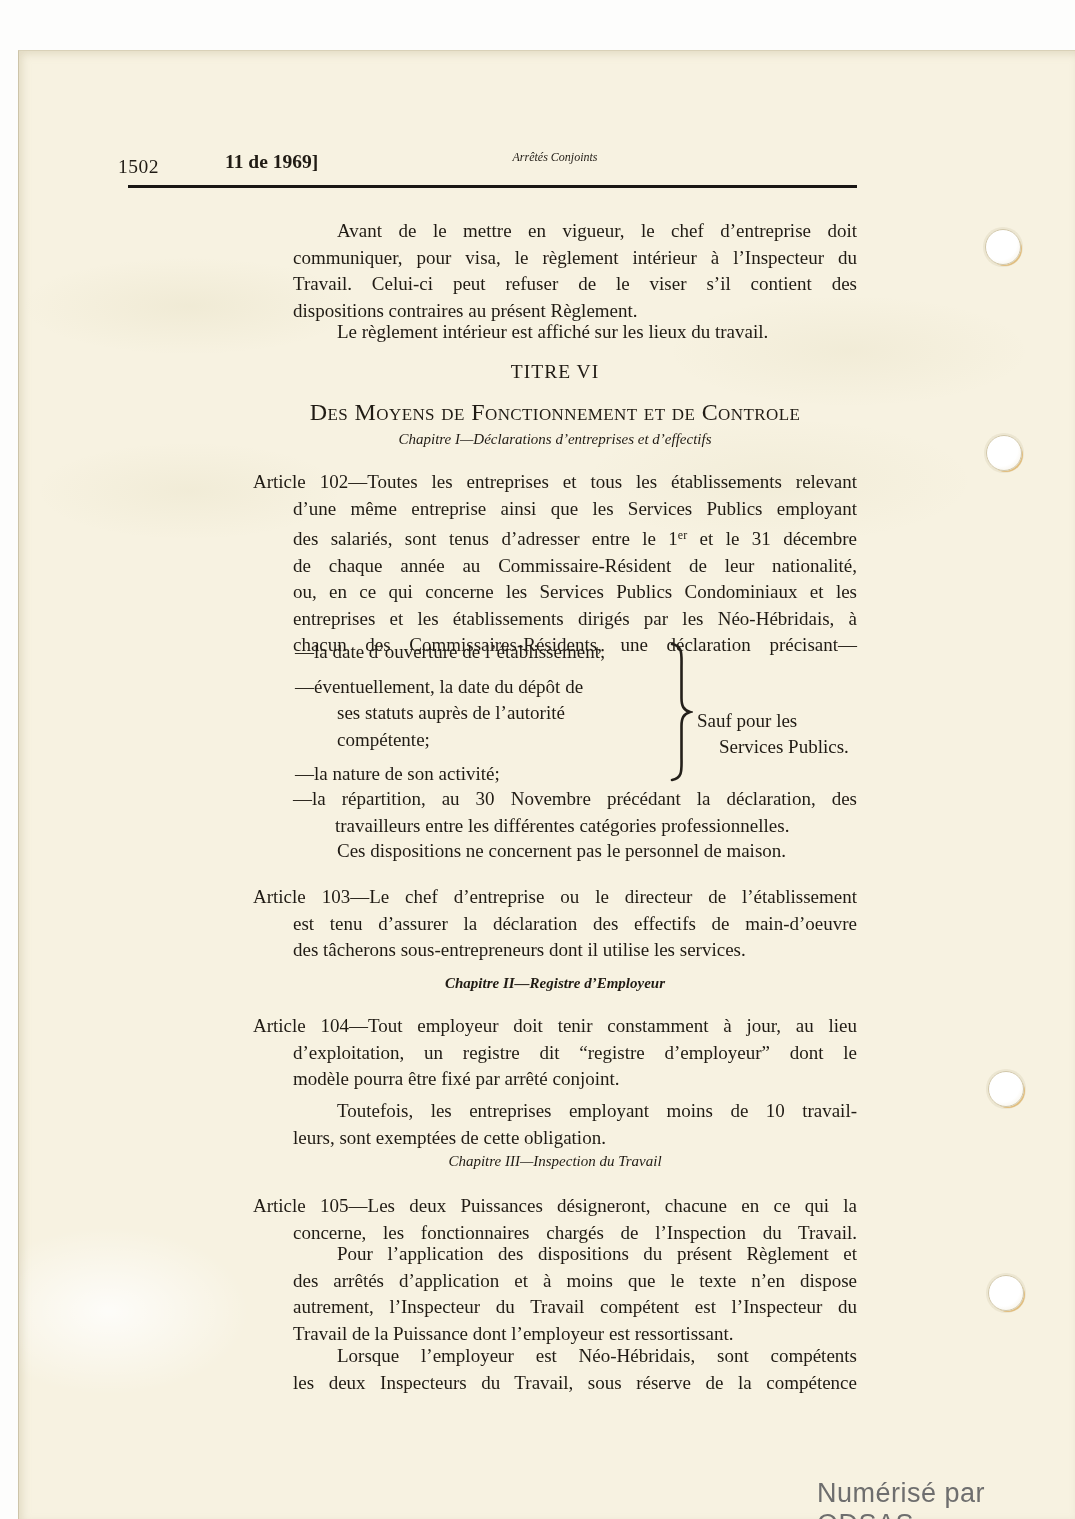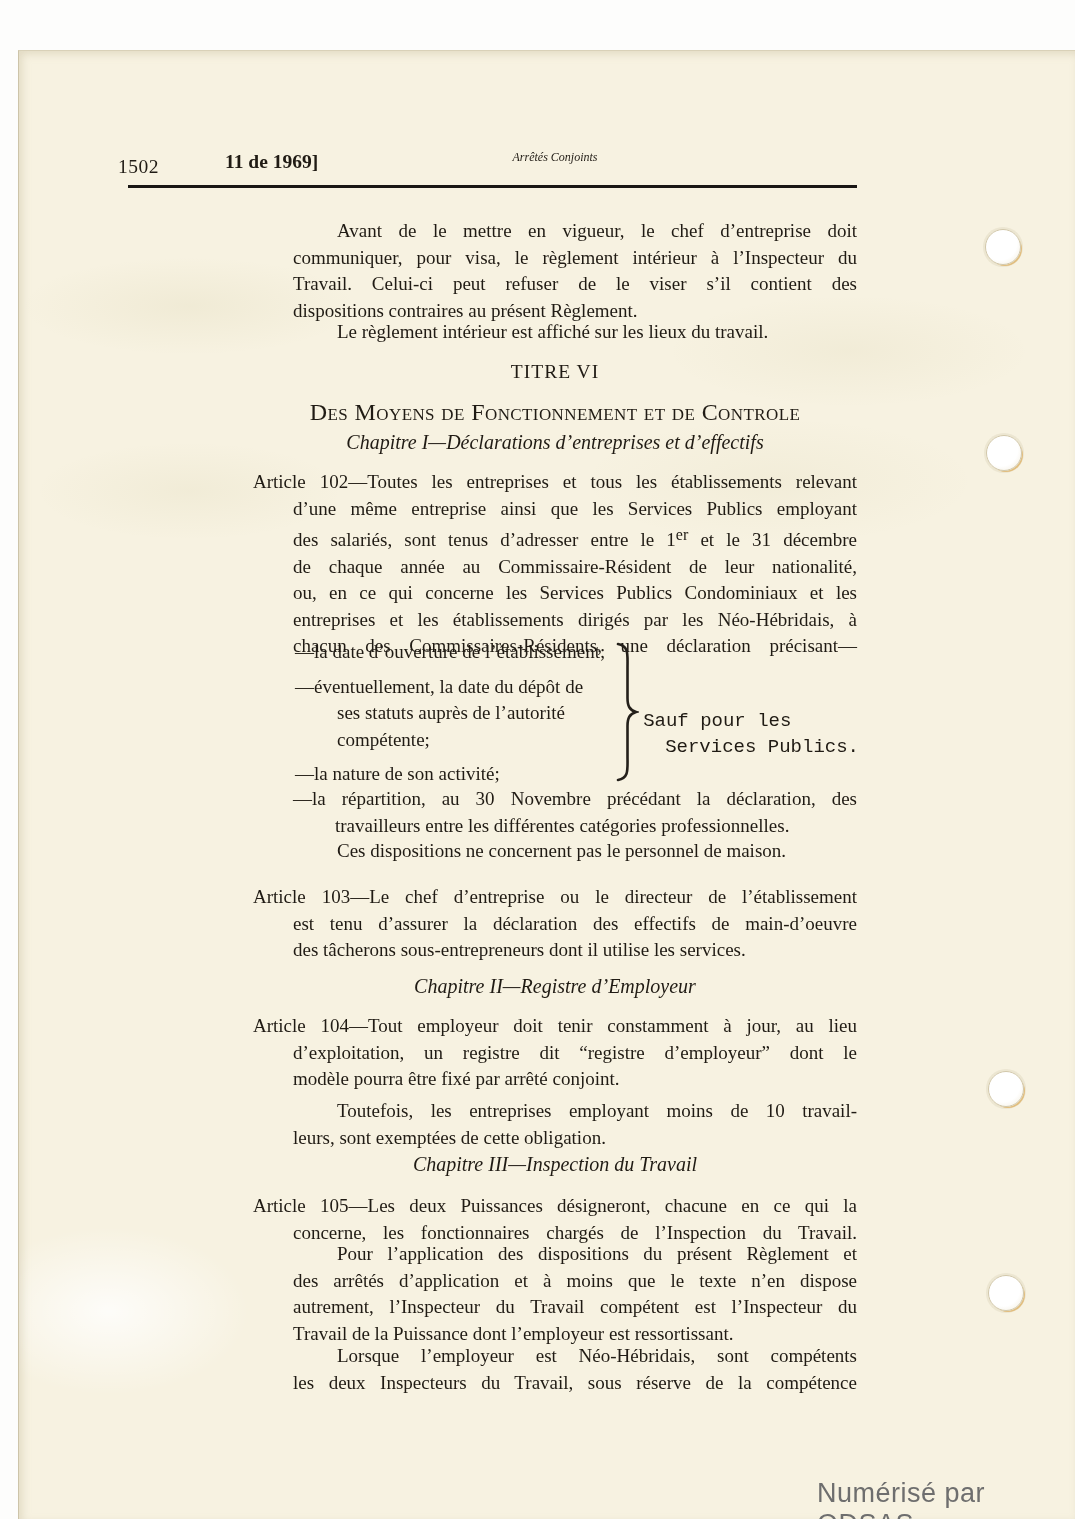--- a/index.html
+++ b/index.html
@@ -31,28 +31,28 @@
   .ind2{margin-left:42px;font-family:Liberation Serif, serif;}
   .body-col{left:293px;width:564px;font-size:19px;}
   .art-col{left:253px;width:604px;font-size:19px;}
   .heading{left:253px;width:604px;text-align:center;}
   .pg-num{left:118px;top:156px;font-size:19.5px;letter-spacing:.5px;}
   .issue{left:225px;top:151px;font-size:19.5px;font-weight:bold;}
   .run-title{top:150px;font-size:12px;font-style:italic;}
   .rule{left:128px;top:185px;width:729px;height:3px;background:#191613;}
   .titre{top:361px;font-size:19.5px;letter-spacing:1px;}
   .sous-titre{top:399px;font-size:24px;font-variant:small-caps;letter-spacing:.4px;}
-  .chap{font-size:20px;font-style:italic;}
-  .sup{font-size:16px;vertical-align:6px;}
+  .chap{font-size:15px;font-style:italic;}
+  .sup{font-size:12px;vertical-align:6px;}
   .items-row{left:295px;top:639px;width:564px;display:flex;font-size:19px;align-items:center;}
   .items-col{width:372px;}
   .item{line-height:26px;}
   .item+.item{margin-top:8px;}
   .brace-wrap{width:26px;height:140px;margin-top:-3px;}
-  .brace-note{margin-left:4px;padding-top:42px;font-size:19px;line-height:27.5px;white-space:nowrap;font-family:Liberation Mono, monospace;}
+  .brace-note{margin-left:4px;padding-top:42px;font-size:19px;line-height:27.5px;white-space:nowrap;}
   .hole{
     position:absolute;width:34px;height:34px;border-radius:50%;
     background:radial-gradient(circle at 42% 40%, #ffffff 58%, #f0ead9 100%);
     border:1px solid #d2c8ab;
     box-shadow:2px 2px 0 -1px rgba(216,150,43,.5), 0 0 0 2px rgba(205,195,165,.25);
   }
   .watermark{
     left:817px;top:1478px;font-family:"Liberation Sans","DejaVu Sans",sans-serif;
     font-size:27px;letter-spacing:.5px;
   }
@@ -129,21 +129,21 @@
 <div class="abs body-col" style="top:838px;">
   <div class="line ind">Ces dispositions ne concernent pas le personnel de maison.</div>
 </div>
 
 <div class="abs art-col" style="top:884px;">
   <div class="line j">Article 103—Le chef d’entreprise ou le directeur de l’établissement</div>
   <div class="line j cont">est tenu d’assurer la déclaration des effectifs de main-d’oeuvre</div>
   <div class="line cont">des tâcherons sous-entrepreneurs dont il utilise les services.</div>
 </div>
 
-<div class="abs heading chap" style="top:975px;">Chapitre II—Registre d’Employeur</div>
+<div class="abs heading chap" style="top:975px;font-weight:bold;">Chapitre II—Registre d’Employeur</div>
 
 <div class="abs art-col" style="top:1013px;">
   <div class="line j">Article 104—Tout employeur doit tenir constamment à jour, au lieu</div>
   <div class="line j cont">d’exploitation, un registre dit “registre d’employeur” dont le</div>
   <div class="line cont">modèle pourra être fixé par arrêté conjoint.</div>
 </div>
 
 <div class="abs body-col" style="top:1098px;">
   <div class="line j ind">Toutefois, les entreprises employant moins de 10 travail-</div>
   <div class="line">leurs, sont exemptées de cette obligation.</div>

